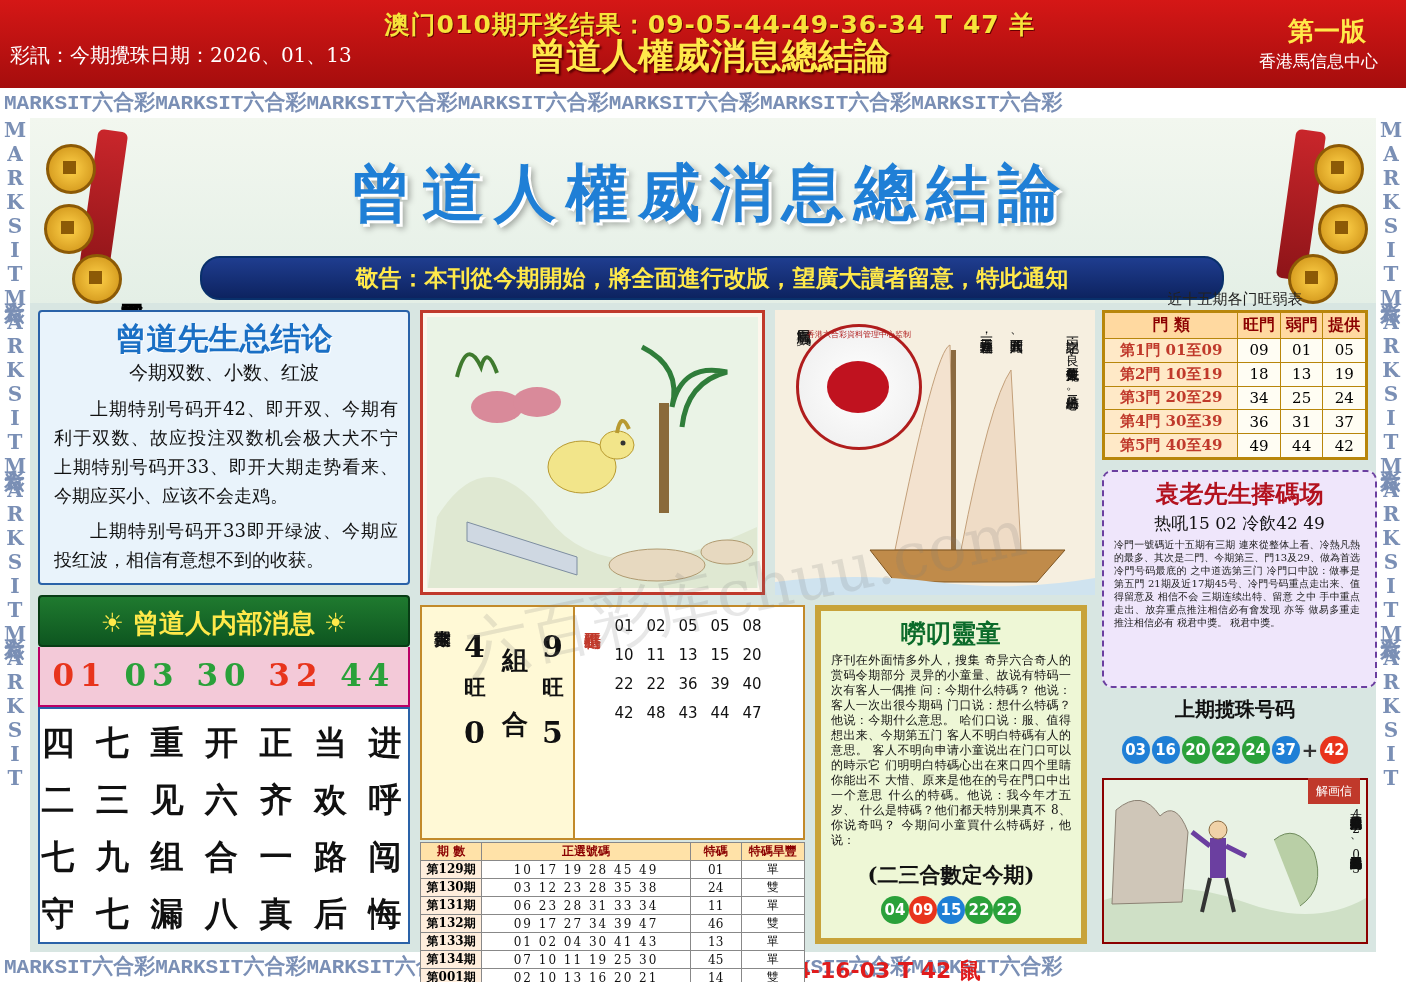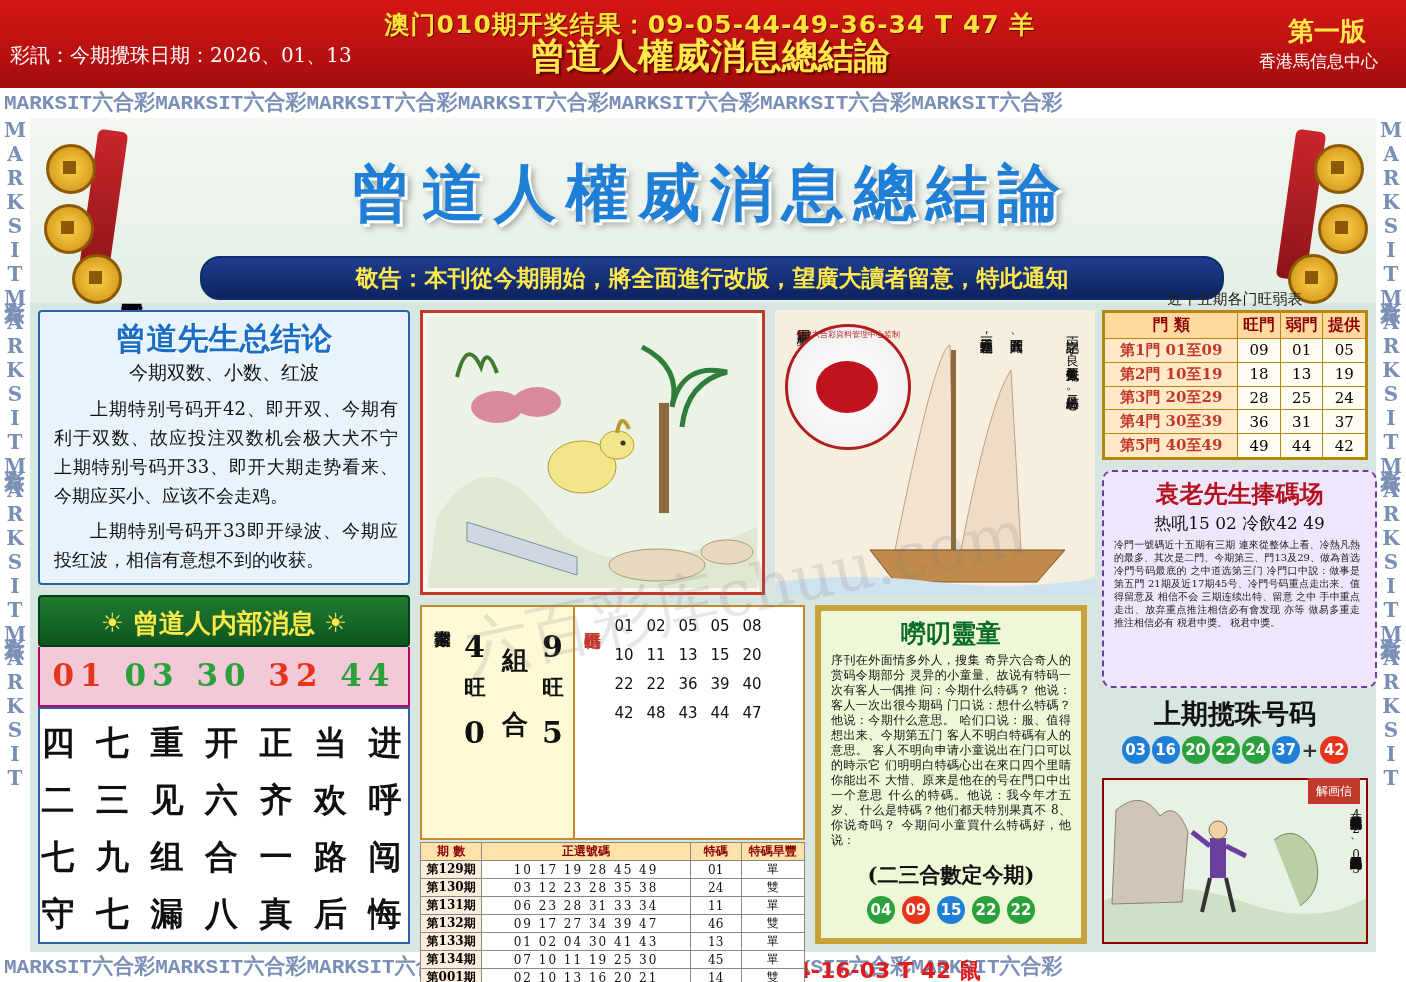--- a/index.html
+++ b/index.html
@@ -67,21 +67,21 @@
   table.grid td{background:#fffdf3;color:#000;}
   table.grid td.lbl{background:#ffe9c7;color:#c0392b;font-weight:bold;}
 
   
   .purple{left:1072px;top:352px;width:275px;height:218px;background:#efe6fb;border:2px dashed #6b3fa0;border-radius:10px;}
   .purple .t{position:absolute;left:0;top:6px;width:100%;text-align:center;font-size:24px;font-weight:bold;color:#b3121f;font-family:"DejaVu Serif",serif;}
   .purple .hot{position:absolute;left:0;top:40px;width:100%;text-align:center;font-size:17px;color:#111;font-family:"DejaVu Serif",serif;}
   .purple .small{position:absolute;left:10px;top:66px;width:246px;font-size:10px;line-height:13px;color:#222;font-family:"DejaVu Serif",serif;text-align:justify;}
 
   
-  .lastdraw-title{position:absolute;left:1072px;top:578px;width:266px;text-align:center;font-size:27px;font-weight:bold;color:#111;font-family:"DejaVu Serif",serif;}
+  .lastdraw-title{position:absolute;left:1072px;top:578px;width:266px;text-align:center;font-size:20px;font-weight:bold;color:#111;font-family:"DejaVu Serif",serif;}
   .balls{position:absolute;left:1072px;top:612px;width:266px;height:40px;display:flex;align-items:center;justify-content:center;gap:2px;}
   .ball{width:28px;height:28px;border-radius:50%;color:#fff;font-size:15px;font-weight:bold;display:flex;align-items:center;justify-content:center;font-family:"DejaVu Sans",sans-serif;}
   .plus{font-size:20px;font-weight:bold;color:#333;}
 
   
   .rpic{left:1072px;top:660px;width:266px;height:166px;background:#e6f2e4;border:2px solid #8b0000;}
 
   
   .greenbox{left:8px;top:477px;width:372px;height:52px;background:linear-gradient(#1f7a2f,#0e5620);border:2px solid #083d15;border-radius:4px;}
   .greenbox .t{position:absolute;left:0;top:9px;width:100%;text-align:center;color:#ffe94a;font-size:26px;font-weight:bold;font-family:"DejaVu Serif",serif;}
@@ -111,21 +111,21 @@
   table.dt th{background:#ffe2a8;color:#8b0000;font-size:12px;}
   table.dt td.p{background:#ffeedd;color:#000;font-weight:bold;}
   table.dt td.n{background:#fff;color:#111;letter-spacing:2px;}
   table.dt td.s{background:#fff;color:#111;}
 
   
   .child{left:785px;top:487px;width:272px;height:339px;background:#eef7d6;border:6px solid #c8a33a;}
   .child .t{position:absolute;left:0;top:6px;width:100%;text-align:center;font-size:25px;font-weight:bold;color:#0b6b2a;font-family:"DejaVu Serif",serif;}
   .child .body-txt{position:absolute;left:10px;top:42px;width:240px;font-size:12px;line-height:15px;color:#111;font-family:"DejaVu Serif",serif;text-align:justify;}
   .child .answer{position:absolute;left:0;top:250px;width:100%;text-align:center;font-size:21px;font-weight:bold;color:#111;font-family:"DejaVu Serif",serif;}
-  .child .ball-row{position:absolute;left:0;top:285px;width:100%;display:flex;justify-content:center;gap:7px;}
+  .child .ball-row{position:absolute;left:0;top:285px;width:100%;display:flex;justify-content:center;gap:0;}
 
   .rtxt{position:absolute;right:12px;top:690px;width:62px;font-size:12px;line-height:16px;color:#111;writing-mode:vertical-rl;text-orientation:upright;height:130px;font-family:"DejaVu Serif",serif;}
   .rtag{position:absolute;right:16px;top:660px;width:52px;height:26px;background:#c0392b;color:#fff;font-size:12px;text-align:center;line-height:26px;font-family:"DejaVu Serif",serif;}
 
   .wm{position:absolute;left:430px;top:430px;font-size:64px;color:rgba(120,120,120,.18);font-family:"DejaVu Serif",serif;transform:rotate(-12deg);pointer-events:none;}
 </style>
 </head>
 <body>
 
 <div class="page">
@@ -206,21 +206,21 @@
         <path d="M186 240 Q215 90 236 60 L246 240 Z" fill="#efdcc6" stroke="#c3a07a"></path>
         <rect x="176" y="40" width="5" height="200" fill="#8b6a40"></rect>
         <path d="M95 240 L290 240 L262 272 L120 272 Z" fill="#c08b4a" stroke="#7d5421"></path>
         <path d="M0 272 Q80 262 160 272 T320 268 L320 285 L0 285 Z" fill="#cfe3ef"></path>
         <circle cx="60" cy="44" r="20" fill="#fdf3d8" opacity="0.8"></circle>
       </svg>
       <div style="position:absolute;left:8px;top:8px;width:30px;font-size:15px;writing-mode:vertical-rl;text-orientation:upright;color:#111;font-family:'DejaVu Serif',serif;">順風尋寶</div>
       <div style="position:absolute;left:196px;top:20px;width:24px;font-size:13px;writing-mode:vertical-rl;text-orientation:upright;color:#111;font-family:'DejaVu Serif',serif;">一二五連功直輕鬆，</div>
       <div style="position:absolute;left:226px;top:20px;width:24px;font-size:13px;writing-mode:vertical-rl;text-orientation:upright;color:#111;font-family:'DejaVu Serif',serif;">三頭旺開有六八、</div>
       <div style="position:absolute;left:256px;top:20px;width:50px;font-size:13px;writing-mode:vertical-rl;text-orientation:upright;color:#111;font-family:'DejaVu Serif',serif;height:200px;">一字記之曰：良 數位九來要抓午、 二二出膝信心足。</div>
-      <div style="position:absolute;left:10px;top:14px;width:120px;height:120px;border-radius:50%;background:radial-gradient(#ffffff,#ececec);border:3px solid #b01d1d;">
+      <div style="position:absolute;left:21px;top:14px;width:120px;height:120px;border-radius:50%;background:radial-gradient(#ffffff,#ececec);border:3px solid #b01d1d;">
         <div style="position:absolute;left:28px;top:34px;width:62px;height:52px;border-radius:50%;background:#c0121f;"></div>
         <div style="position:absolute;left:0;top:2px;width:120px;text-align:center;font-size:8px;color:#b01d1d;font-family:'DejaVu Serif',serif;">香港六合彩資料管理中心监制</div>
       </div>
     </div>
 
     <div class="panel tbl15">
       <div class="cap">近十五期各门旺弱表</div>
       <table class="grid">
         <tbody>
             <tr>
@@ -236,21 +236,21 @@
           <td>05</td>
         </tr>
         <tr>
           <td class="lbl">第2門 10至19</td>
           <td>18</td>
           <td>13</td>
           <td>19</td>
         </tr>
         <tr>
           <td class="lbl">第3門 20至29</td>
-          <td>28</td>
+          <td>34</td>
           <td>25</td>
           <td>24</td>
         </tr>
         <tr>
           <td class="lbl">第4門 30至39</td>
           <td>36</td>
           <td>31</td>
           <td>37</td>
         </tr>
         <tr>

